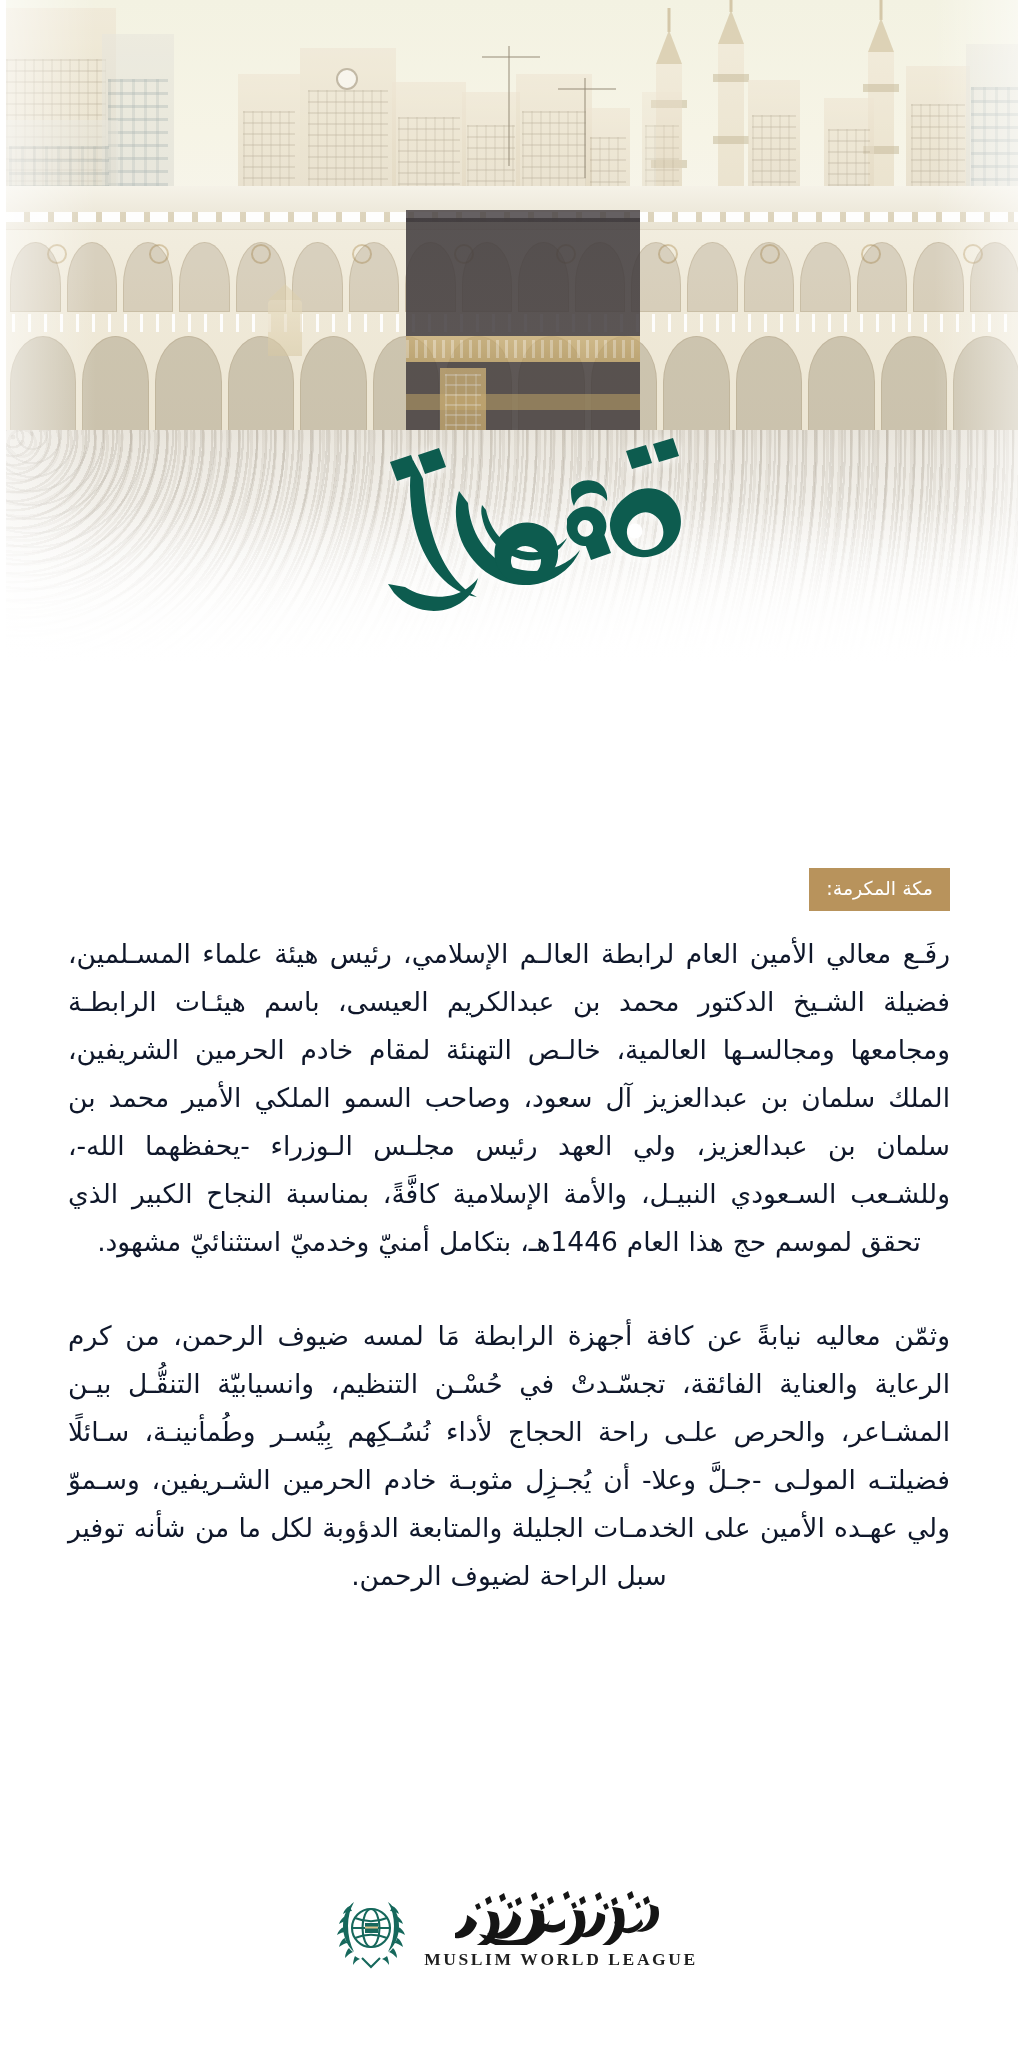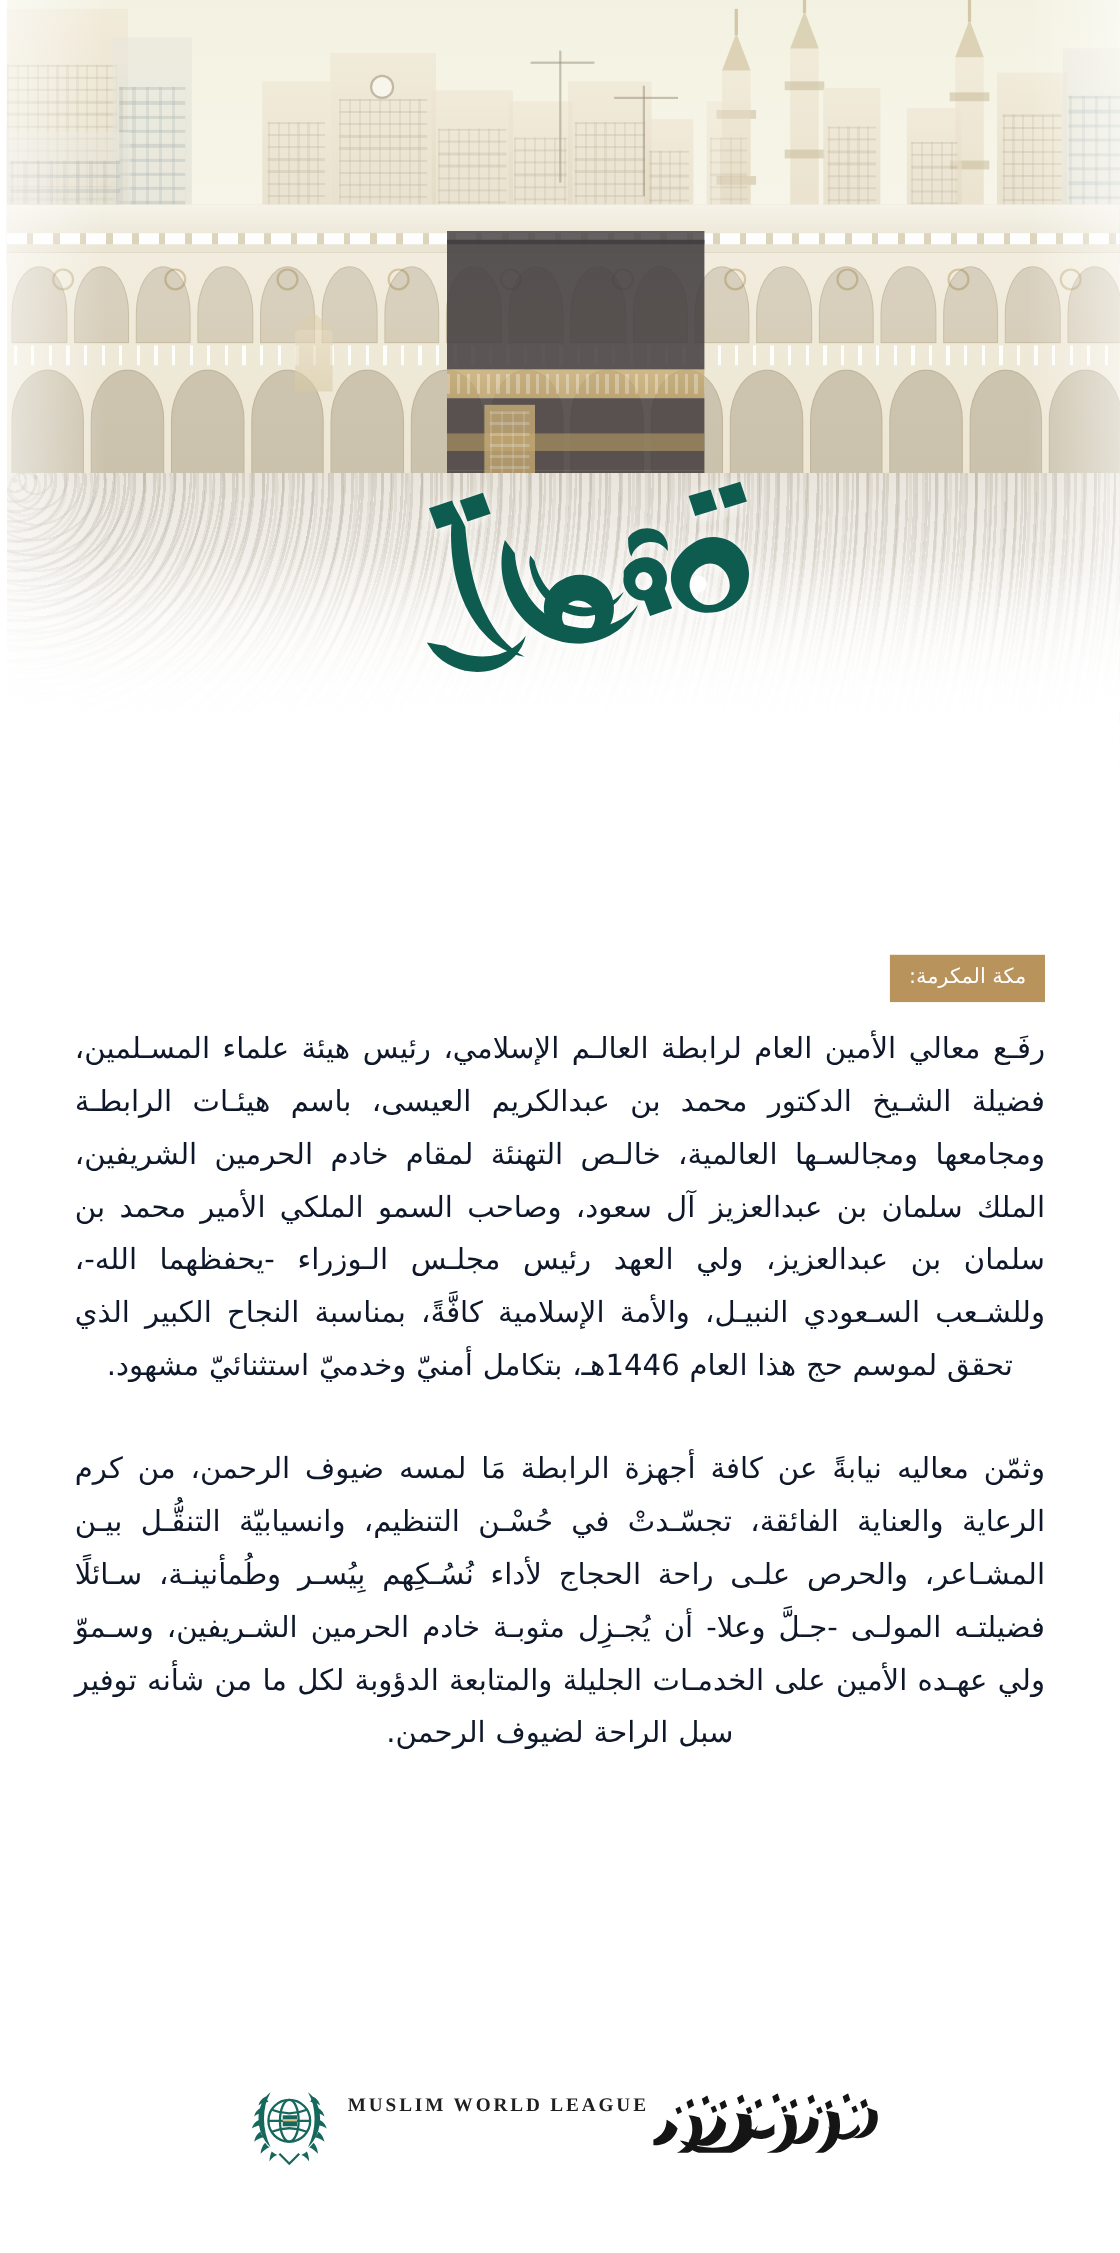--- a/index.html
+++ b/index.html
@@ -290,21 +290,21 @@
   
   .footer {
     position: absolute;
     top: 1888px; left: 0;
     width: 1018px;
     display: flex;
     align-items: center;
     justify-content: center;
     gap: 14px;
   }
-  .logo-text { display: flex; flex-direction: row; gap: 4px; }
+  .logo-text { display: flex; flex-direction: column; align-items: center; gap: 4px; }
   .logo-ar svg { display: block; }
   .logo-en {
     font-family: "Liberation Serif", "DejaVu Serif", serif;
     font-size: 17.5px;
     font-weight: 700;
     letter-spacing: 2.6px;
     color: #1f1f1f;
     direction: ltr;
   }
   .emblem svg { display: block; }

